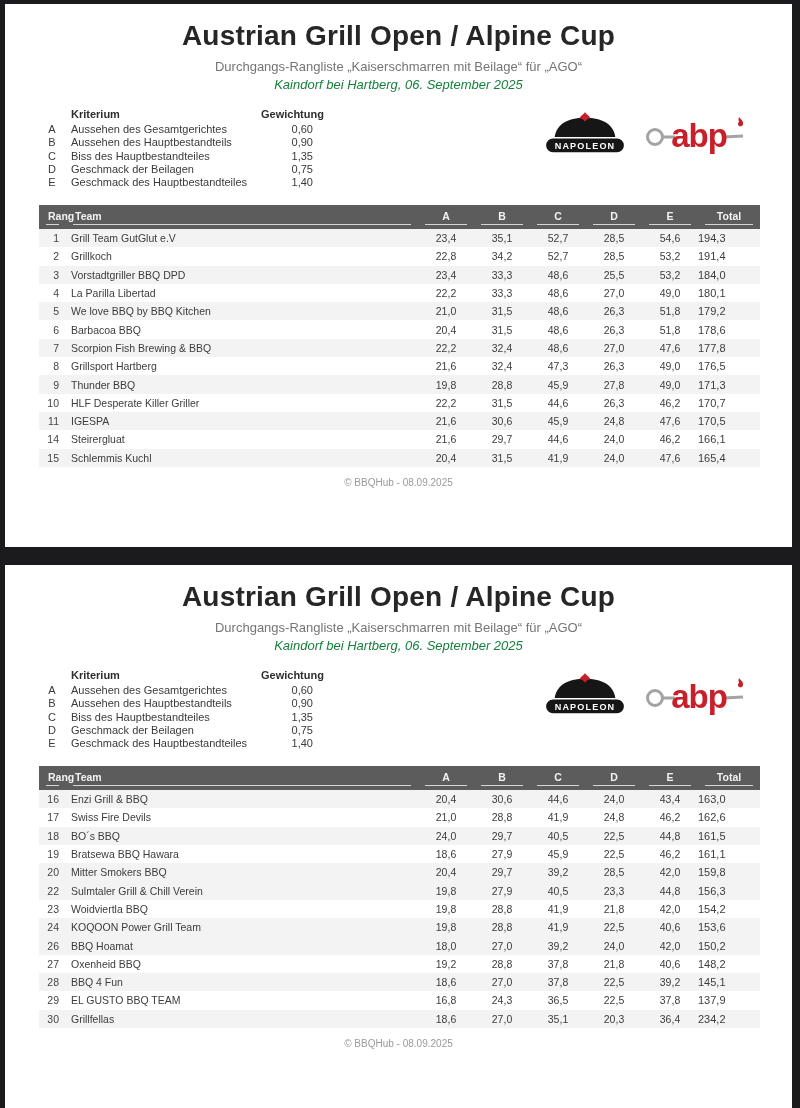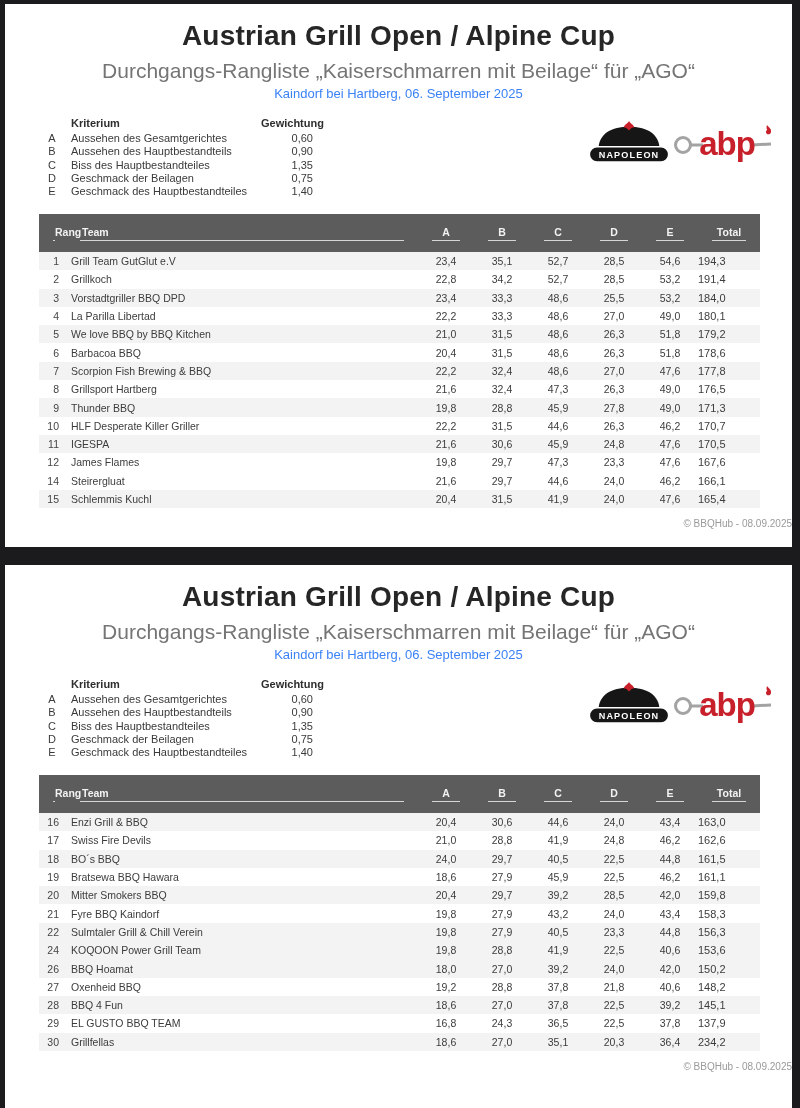--- a/index.html
+++ b/index.html
@@ -14,57 +14,57 @@
   }
   #page-1 { top:4px; }
   #page-2 { top:565px; }
 
   .title {
     margin-top:16px; text-align:center;
     font-size:28px; font-weight:700; color:#262626; letter-spacing:.2px;
   }
   .subtitle {
     margin-top:7px; text-align:center;
-    font-size:21px; color:#757575;
+    font-size:13px; color:#757575;
   }
   .dateline {
     margin-top:3px; text-align:center;
-    font-size:13px; color:#3b82f6;
+    font-size:13px; color:#15803d;font-style:italic;
   }
 
   .mid { position:relative; height:95px; margin-top:14px; }
 
   .criteria { position:absolute; left:28px; top:2px; width:292px; font-size:11px; color:#3a3a3a; }
   .crit-row { display:flex; line-height:13.2px; }
   .crit-head { font-weight:700; color:#2e2e2e; margin-bottom:2px; }
   .crit-key { width:38px; text-align:center; }
   .crit-label { flex:1; }
   .crit-weight { width:52px; text-align:right; padding-right:12px; }
 
-  .logos { position:absolute; right:16px; top:4px; display:flex; align-items:center; }
+  .logos { position:absolute; right:44px; top:4px; display:flex; align-items:flex-end; gap:16px; }
 
   .table-wrap { margin:4px 32px 0 34px; }
   table { width:100%; border-collapse:collapse; table-layout:fixed; }
   thead th {
     background:#5c5c5c; color:#f2f2f2;
-    font-size:10.5px; font-weight:700; padding:11px; height:15px; vertical-align:middle;
+    font-size:10.5px; font-weight:700; padding:4px; height:15px; vertical-align:middle;
   }
   th .u { display:block; margin:0 3px; padding:1px 0 2px; border-bottom:1.4px solid #d6d6d6; }
   th.h-rang .u { text-align:left; padding-left:2px; }
   th.h-team .u { text-align:left; padding-left:2px; }
   th.h-num  .u { text-align:center; }
   tbody tr { height:18.3px; }
   tbody tr.odd { background:#f3f3f3; }
   td { padding:0; font-size:10.5px; color:#3c3c3c; }
   .rank-cell { text-align:right; padding-right:7px; color:#454545; }
   .team-cell { text-align:left; padding-left:5px; white-space:nowrap; overflow:hidden; }
   .num-cell  { text-align:center; }
   .total-cell{ font-size:11px; }
 
-  .footer { text-align:right; font-size:10px; color:#9a9a9a; margin-top:10px; }
+  .footer { text-align:center; font-size:10px; color:#9a9a9a; margin-top:10px; }
 </style>
 </head>
 <body>
 
 <div class="page" id="page-1">
   <div class="title">Austrian Grill Open / Alpine Cup</div>
   <div class="subtitle">Durchgangs-Rangliste „Kaiserschmarren mit Beilage“ für „AGO“</div>
   <div class="dateline">Kaindorf bei Hartberg, 06. September 2025</div>
 
   <div class="mid">
@@ -281,30 +281,20 @@
             <td class="rank-cell">11</td>
             <td class="team-cell">IGESPA</td>
             <td class="num-cell">21,6</td>
             <td class="num-cell">30,6</td>
             <td class="num-cell">45,9</td>
             <td class="num-cell">24,8</td>
             <td class="num-cell">47,6</td>
             <td class="total-cell">170,5</td>
           </tr>
 
-          <tr class="even">
-            <td class="rank-cell">12</td>
-            <td class="team-cell">James Flames</td>
-            <td class="num-cell">19,8</td>
-            <td class="num-cell">29,7</td>
-            <td class="num-cell">47,3</td>
-            <td class="num-cell">23,3</td>
-            <td class="num-cell">47,6</td>
-            <td class="total-cell">167,6</td>
-          </tr>
 
 
           <tr class="even">
             <td class="rank-cell">14</td>
             <td class="team-cell">Steirergluat</td>
             <td class="num-cell">21,6</td>
             <td class="num-cell">29,7</td>
             <td class="num-cell">44,6</td>
             <td class="num-cell">24,0</td>
             <td class="num-cell">46,2</td>
@@ -481,42 +471,42 @@
             <td class="rank-cell">20</td>
             <td class="team-cell">Mitter Smokers BBQ</td>
             <td class="num-cell">20,4</td>
             <td class="num-cell">29,7</td>
             <td class="num-cell">39,2</td>
             <td class="num-cell">28,5</td>
             <td class="num-cell">42,0</td>
             <td class="total-cell">159,8</td>
           </tr>
 
-          <tr class="even">
-            <td class="rank-cell">21</td>
-            <td class="team-cell">Fyre BBQ Kaindorf</td>
-            <td class="num-cell">19,8</td>
-            <td class="num-cell">27,9</td>
-            <td class="num-cell">43,2</td>
-            <td class="num-cell">24,0</td>
-            <td class="num-cell">43,4</td>
-            <td class="total-cell">158,3</td>
-          </tr>
 
           <tr class="odd">
             <td class="rank-cell">22</td>
             <td class="team-cell">Sulmtaler Grill &amp; Chill Verein</td>
             <td class="num-cell">19,8</td>
             <td class="num-cell">27,9</td>
             <td class="num-cell">40,5</td>
             <td class="num-cell">23,3</td>
             <td class="num-cell">44,8</td>
             <td class="total-cell">156,3</td>
           </tr>
 
+          <tr class="even">
+            <td class="rank-cell">23</td>
+            <td class="team-cell">Woidviertla BBQ</td>
+            <td class="num-cell">19,8</td>
+            <td class="num-cell">28,8</td>
+            <td class="num-cell">41,9</td>
+            <td class="num-cell">21,8</td>
+            <td class="num-cell">42,0</td>
+            <td class="total-cell">154,2</td>
+          </tr>
 
           <tr class="odd">
             <td class="rank-cell">24</td>
             <td class="team-cell">KOQOON Power Grill Team</td>
             <td class="num-cell">19,8</td>
             <td class="num-cell">28,8</td>
             <td class="num-cell">41,9</td>
             <td class="num-cell">22,5</td>
             <td class="num-cell">40,6</td>
             <td class="total-cell">153,6</td>

